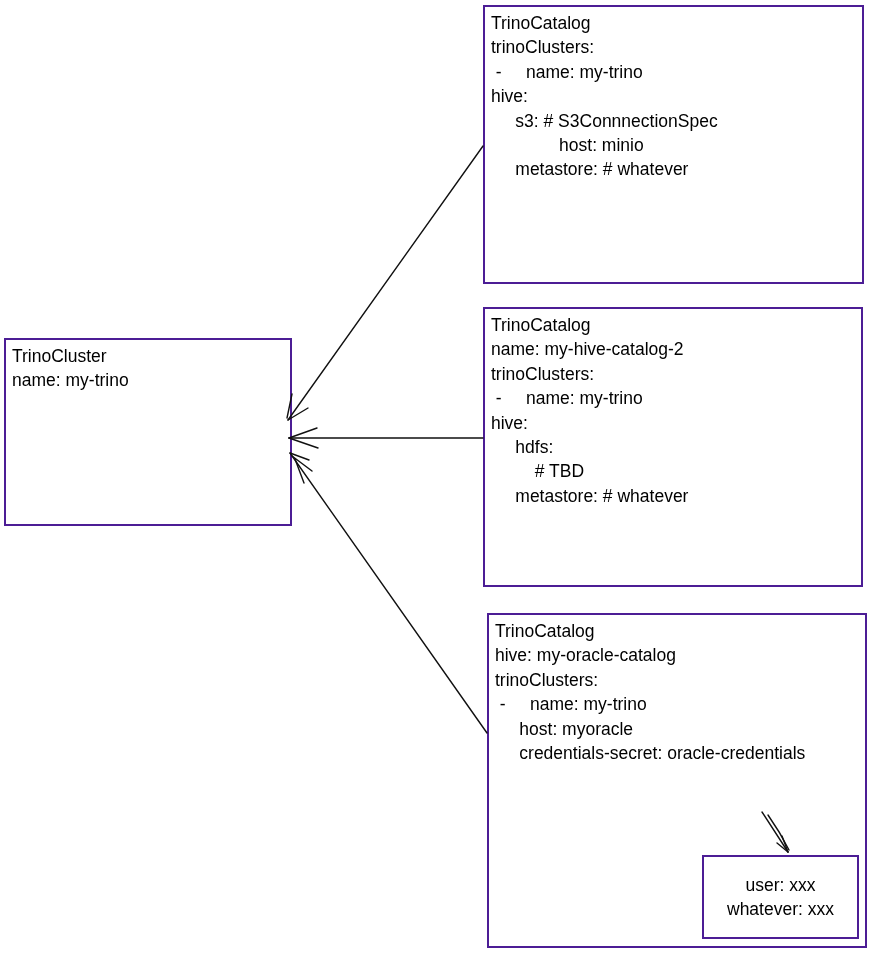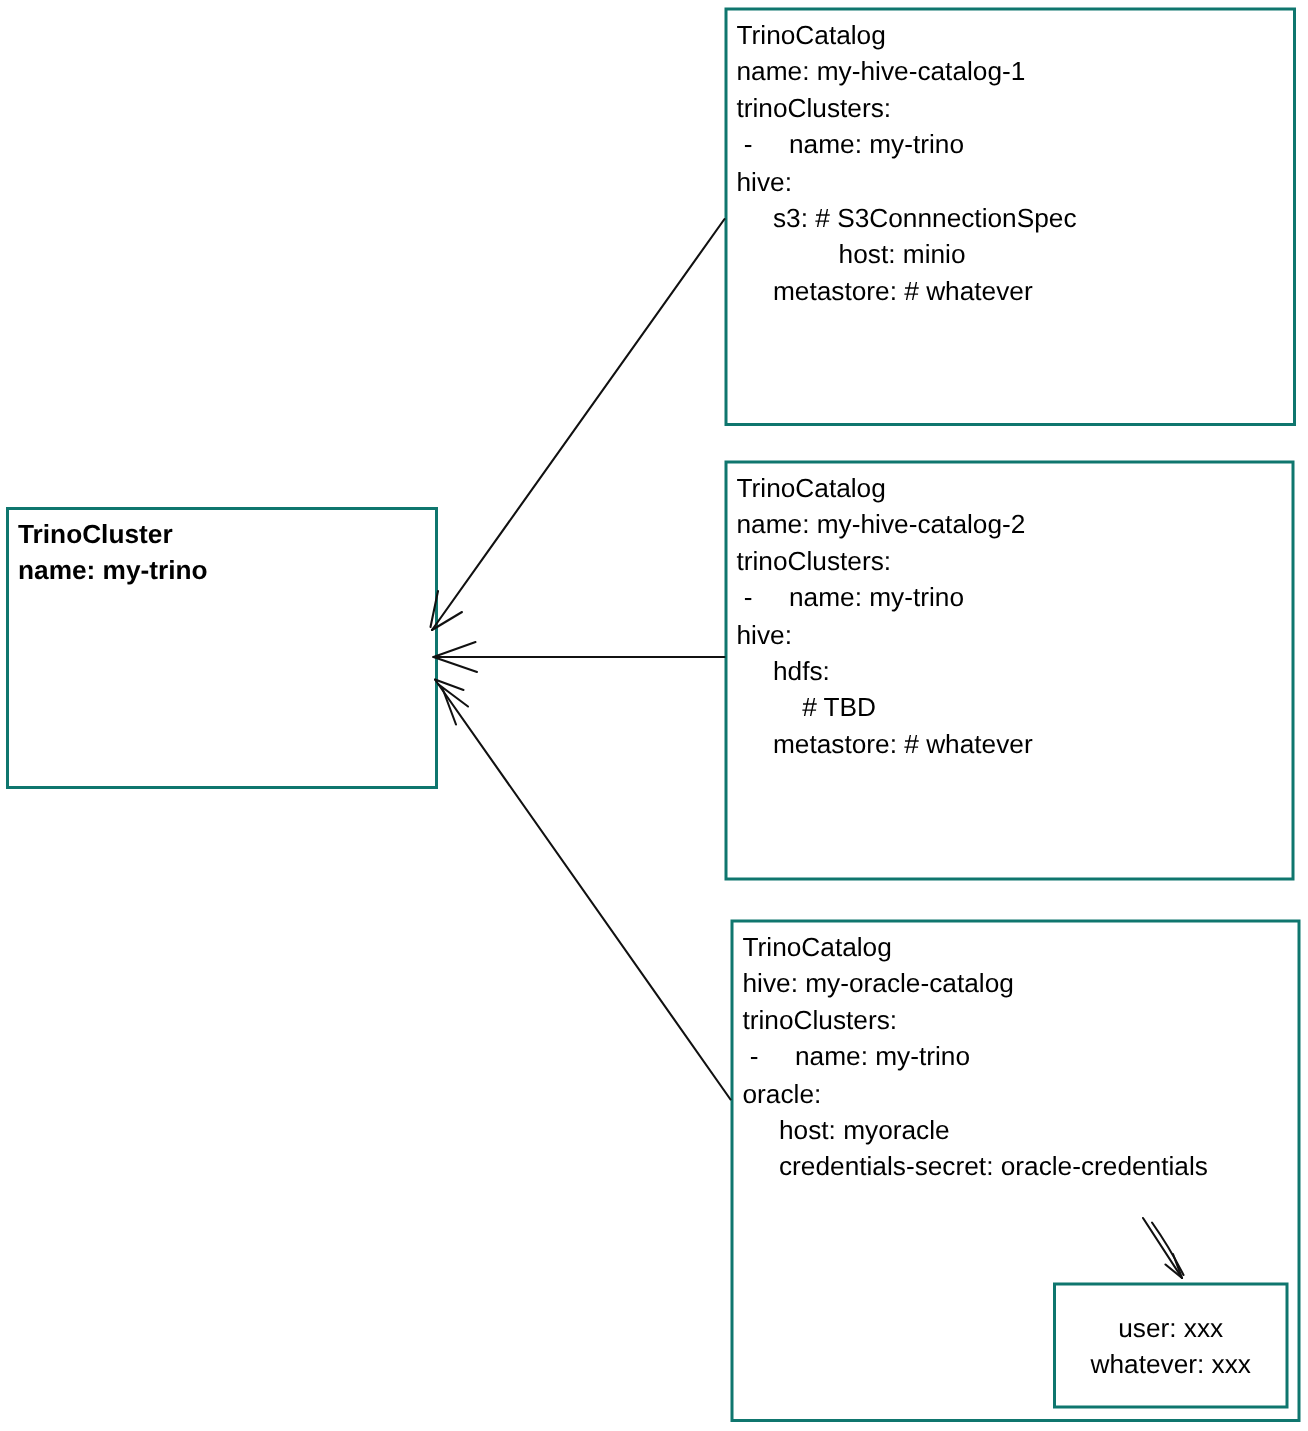--- a/index.html
+++ b/index.html
@@ -13,32 +13,32 @@
     height: 954px;
     background: #ffffff;
     font-family: "Liberation Sans", sans-serif;
     color: #000000;
     overflow: hidden;
   }
   .box {
     position: absolute;
     box-sizing: border-box;
     background: #ffffff;
-    border: 2px solid #0f766e;
+    border: 2px solid #4c1d95;
     z-index: 1;
   }
   .boxtext {
     padding: 4px 6px;
     font-size: 17.5px;
     line-height: 24.4px;
   }
   .tline {
     white-space: pre;
   }
-  #cluster-box   { left: 4px;   top: 338px; width: 288px; height: 188px; font-weight: bold; }
+  #cluster-box   { left: 4px;   top: 338px; width: 288px; height: 188px; }
   #catalog-box-1 { left: 483px; top: 5px;   width: 381px; height: 279px; }
   #catalog-box-2 { left: 483px; top: 307px; width: 380px; height: 280px; }
   #catalog-box-3 { left: 487px; top: 613px; width: 380px; height: 335px; }
   #secret-box {
     left: 702px; top: 855px; width: 157px; height: 84px;
     z-index: 3;
     display: flex;
     align-items: center;
     justify-content: center;
   }
@@ -97,21 +97,20 @@
   <div class="box" id="cluster-box">
     <div class="boxtext">
         <div class="tline">TrinoCluster</div>
         <div class="tline">name: my-trino</div>
       </div>
   </div>
 
   <div class="box" id="catalog-box-1">
     <div class="boxtext">
         <div class="tline">TrinoCatalog</div>
-        <div class="tline">name: my-hive-catalog-1</div>
         <div class="tline">trinoClusters:</div>
         <div class="tline"> -     name: my-trino</div>
         <div class="tline">hive:</div>
         <div class="tline">     s3: # S3ConnnectionSpec</div>
         <div class="tline">              host: minio</div>
         <div class="tline">     metastore: # whatever</div>
       </div>
   </div>
 
   <div class="box" id="catalog-box-2">
@@ -126,21 +125,20 @@
         <div class="tline">     metastore: # whatever</div>
       </div>
   </div>
 
   <div class="box" id="catalog-box-3">
     <div class="boxtext">
         <div class="tline">TrinoCatalog</div>
         <div class="tline">hive: my-oracle-catalog</div>
         <div class="tline">trinoClusters:</div>
         <div class="tline"> -     name: my-trino</div>
-        <div class="tline">oracle:</div>
         <div class="tline">     host: myoracle</div>
         <div class="tline">     credentials-secret: oracle-credentials</div>
       </div>
   </div>
 
   <div class="box" id="secret-box">
     <div class="boxtext">
         <div class="tline">user: xxx</div>
         <div class="tline">whatever: xxx</div>
       </div>

